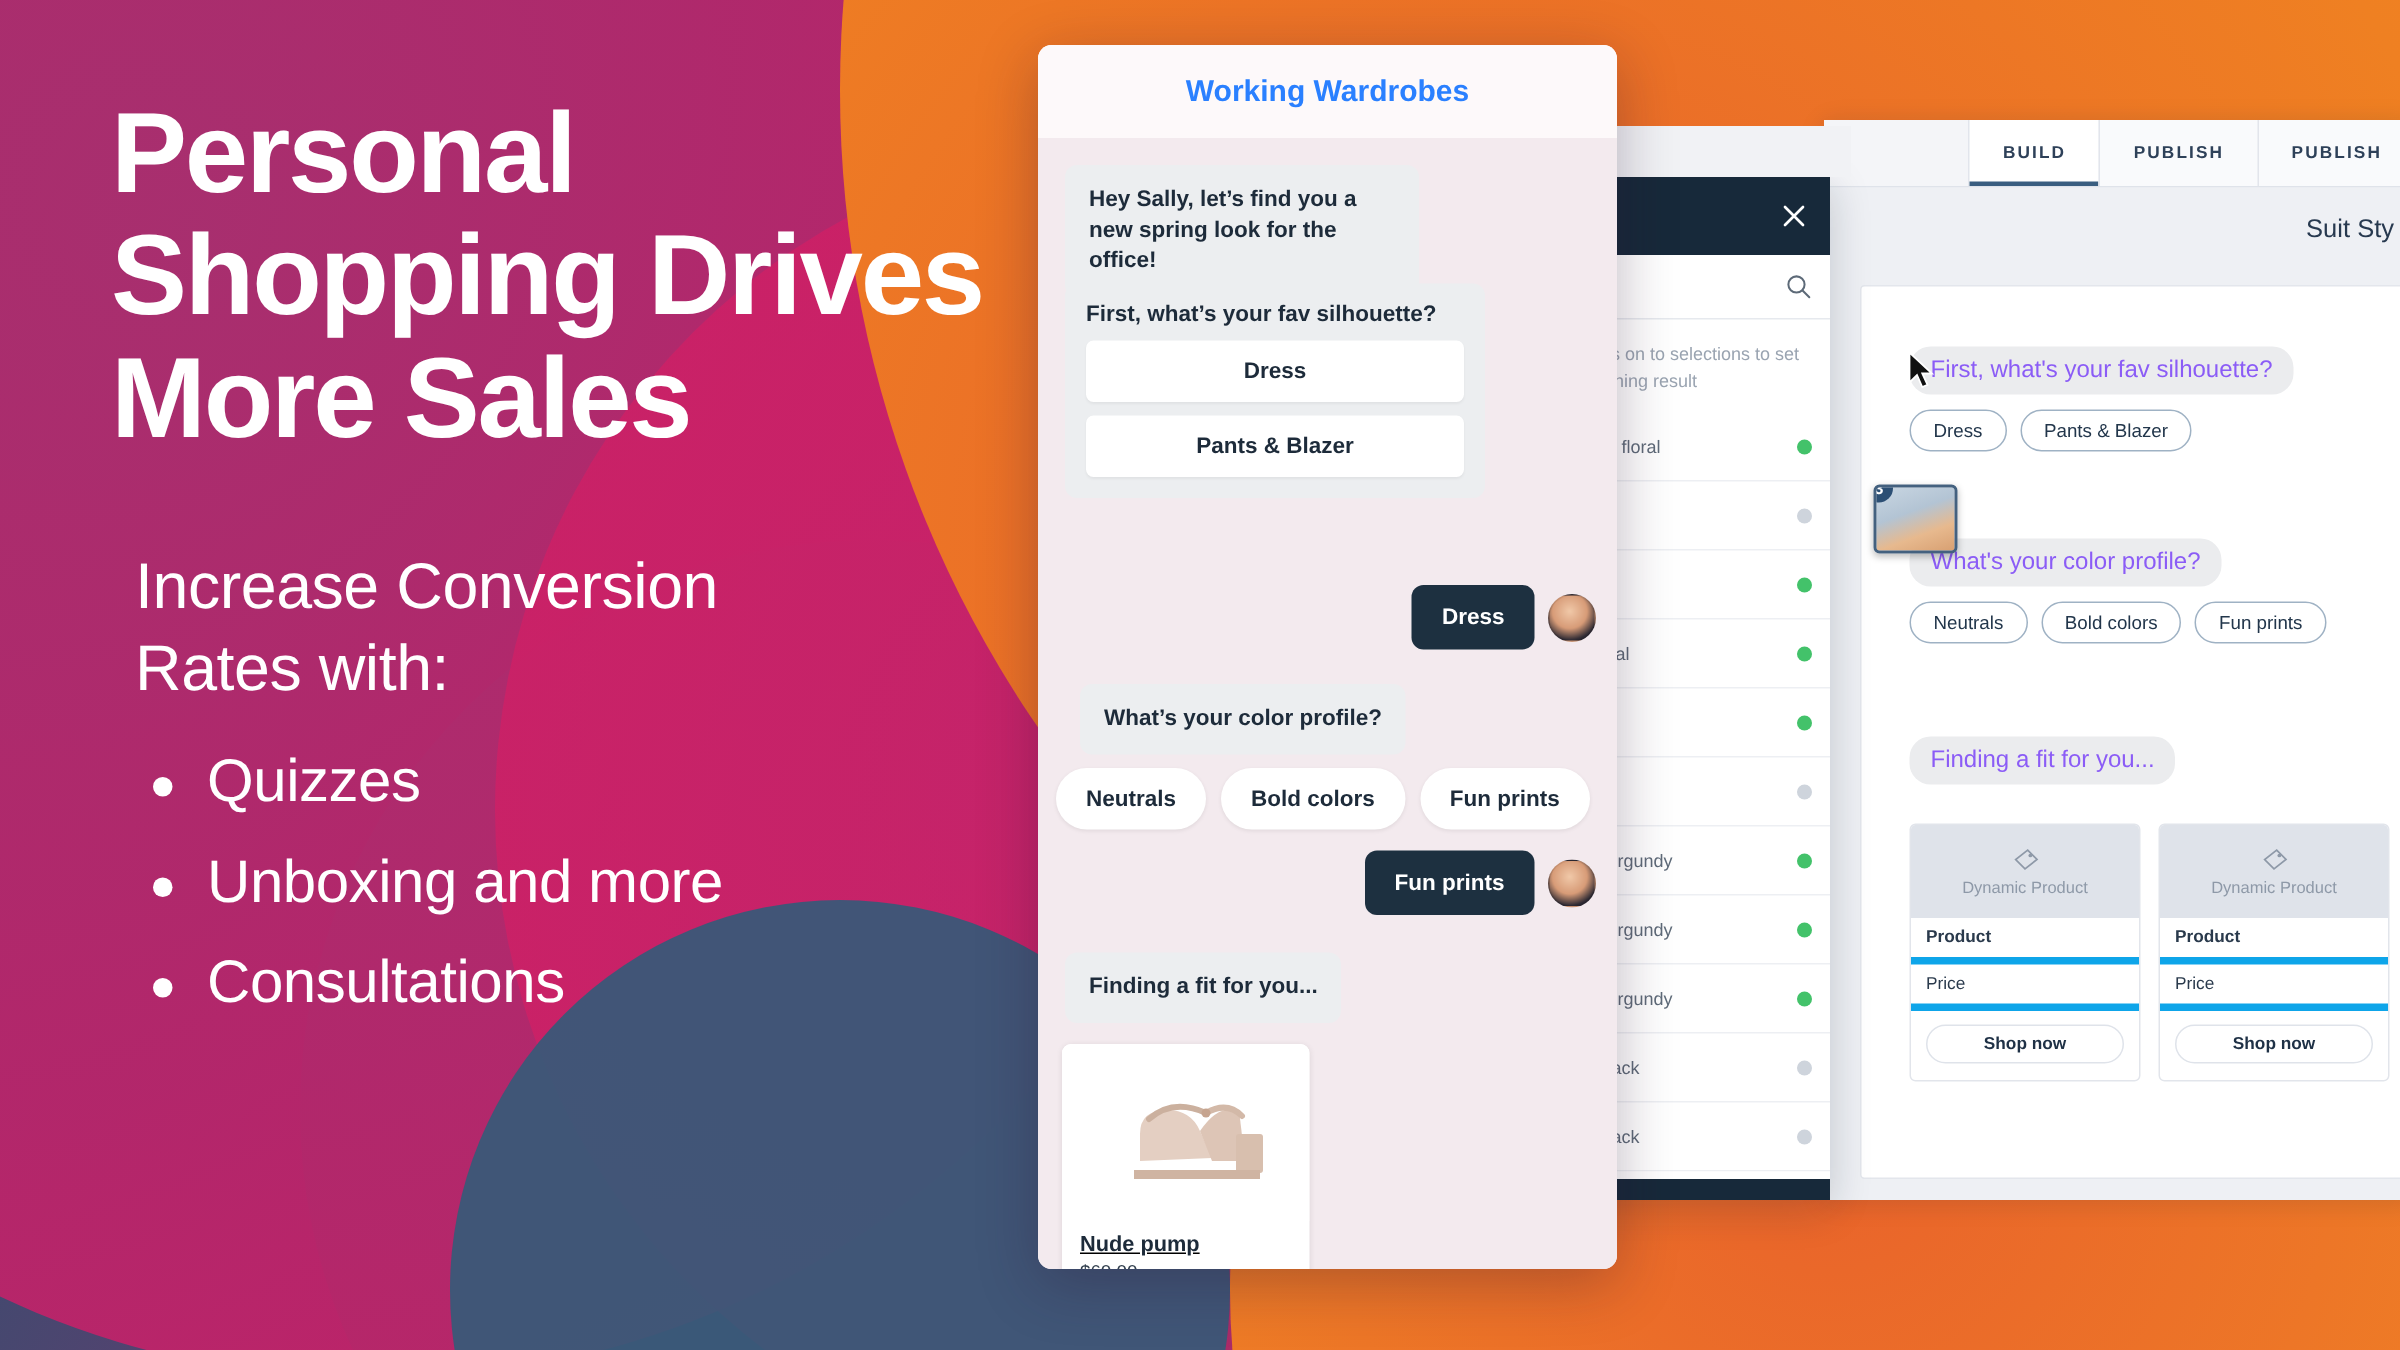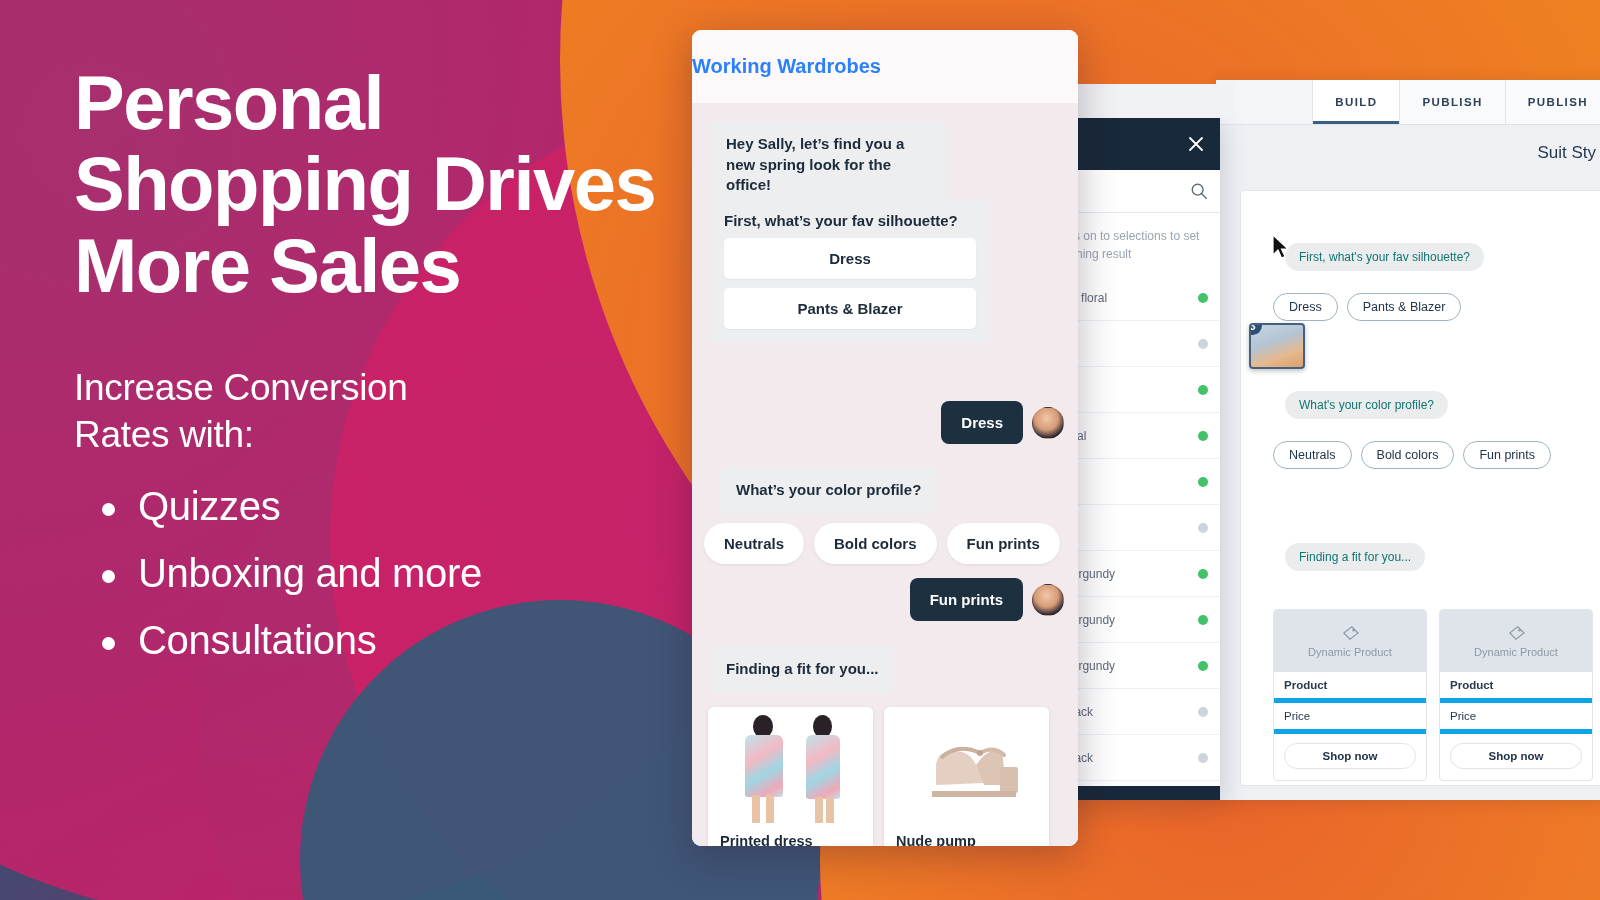--- a/index.html
+++ b/index.html
@@ -44,21 +44,21 @@
     background:#3a5878;
     width:520px;height:520px;left:300px;top:600px;opacity:.95;
   }
 
   
   #left-copy{position:absolute;left:74px;top:62px;width:600px;color:#fff;}
   .headline{
     font-size:76px;line-height:1.07;font-weight:bold;letter-spacing:-1.5px;margin:0;
   }
   .subhead{
-    font-size:37px;line-height:1.28;font-weight:normal;margin:58px 0 0 0;letter-spacing:-.3px;
+    font-size:43px;line-height:1.28;font-weight:normal;margin:58px 0 0 16px;letter-spacing:-.3px;
   }
   ul.bullets{margin:14px 0 0 0;padding:0 0 0 64px;list-style:none;}
   ul.bullets li{
     font-size:40px;line-height:1.68;position:relative;letter-spacing:-.3px;
   }
   ul.bullets li:before{
     content:"";position:absolute;left:-36px;top:30px;
     width:13px;height:13px;border-radius:50%;background:#fff;
   }
 
@@ -82,22 +82,22 @@
   }
   #admin-subhead{
     height:55px;display:flex;align-items:center;justify-content:flex-end;
     padding-right:14px;font-size:17px;color:#27394f;background:#eef0f4;
   }
   #preview-card{
     position:absolute;left:24px;top:110px;right:0;bottom:14px;
     background:#fff;border:1px solid #e3e6ec;border-radius:3px;overflow:hidden;
   }
   .pv-bubble{
-    display:inline-block;background:#ebecee;color:#0f766e;
-    font-size:12px;border-radius:14px;padding:7px 14px;margin:12px;
+    display:inline-block;background:#ebecee;color:#8b5cf6;
+    font-size:16px;border-radius:14px;padding:7px 14px;margin:0;
   }
   .pv-chips{margin-top:10px;display:flex;gap:9px;flex-wrap:wrap;}
   .pv-chip{
     border:1px solid #9fb2c4;border-radius:15px;padding:6px 15px;
     font-size:12.5px;color:#22364b;background:#fff;white-space:nowrap;
   }
   .pv-row{padding:0 0 0 32px;}
   .drag-ghost{
     position:absolute;left:8px;top:92px;width:52px;height:42px;
     border:2px solid #44617f;border-radius:4px;overflow:hidden;
@@ -175,21 +175,21 @@
   
 
   
   #phone{
     position:absolute;left:692px;top:30px;width:386px;height:816px;
     background:#fdf7f8;border-radius:9px;
     box-shadow:0 10px 40px rgba(40,15,45,.30);
     overflow:hidden;
   }
   #phone-header{
-    height:73px;background:#fdf9fa;display:flex;align-items:center;
+    height:62px;background:#fdf9fa;display:flex;align-items:center;justify-content:center;
   }
   #phone-title{font-size:20px;font-weight:bold;color:#2a80ff;}
   #phone-body{position:relative;height:754px;background:#f3eaee;}
   .bot-bubble{
     background:#eceef0;border-radius:8px;color:#1d2b3a;
     font-size:15px;font-weight:bold;line-height:1.38;
     padding:13px 16px;display:inline-block;
   }
   .opt-btn{
     background:#fff;border-radius:5px;text-align:center;
@@ -430,39 +430,20 @@
       <div class="user-bubble">Fun prints</div>
       <div class="avatar"></div>
     </div>
 
     <div style="position:absolute;left:18px;top:543px;">
       <div class="bot-bubble">Finding a fit for you...</div>
     </div>
 
     <div style="position:absolute;left:16px;top:604px;display:flex;gap:11px;">
 
-      <div class="pcard" style="width:165px;">
-        <div class="pcard-img">
-          <div class="fig" style="left:28px;width:58px;height:112px;">
-            <div class="head" style="left:17px;top:2px;width:20px;height:23px;"></div>
-            <div class="body" style="left:9px;top:22px;width:38px;height:62px;"></div>
-            <div class="legs" style="left:16px;top:82px;width:8px;height:28px;"></div>
-            <div class="legs" style="left:30px;top:82px;width:8px;height:28px;"></div>
-          </div>
-          <div class="fig" style="left:86px;width:58px;height:112px;">
-            <div class="head" style="left:19px;top:2px;width:19px;height:23px;"></div>
-            <div class="body" style="left:12px;top:22px;width:34px;height:64px;"></div>
-            <div class="legs" style="left:21px;top:84px;width:8px;height:26px;"></div>
-            <div class="legs" style="left:32px;top:84px;width:8px;height:26px;"></div>
-          </div>
-        </div>
-        <div class="pcard-name">Printed dress</div>
-        <div class="pcard-price">$128.00</div>
-
-      </div>
 
       <div class="pcard" style="width:165px;text-decoration:underline;">
         <div class="pcard-img">
           <svg width="165" height="118" viewBox="0 0 165 118">
             <path d="M52 78 L52 60 Q52 44 70 44 Q86 44 92 58 L100 76 Z" fill="#e4cfc2"></path>
             <path d="M92 58 Q104 40 118 44 L122 78 L100 78 Z" fill="#ddc5b6"></path>
             <rect x="116" y="60" width="18" height="26" rx="2" fill="#d8bfae"></rect>
             <path d="M48 84 L132 84 L132 90 L48 90 Z" fill="#cfb4a2"></path>
             <path d="M58 50 Q74 36 96 46" stroke="#cbb09e" stroke-width="4" fill="none" stroke-linecap="round"></path>
             <path d="M96 46 Q110 38 120 48" stroke="#d3b9a8" stroke-width="4" fill="none" stroke-linecap="round"></path>

